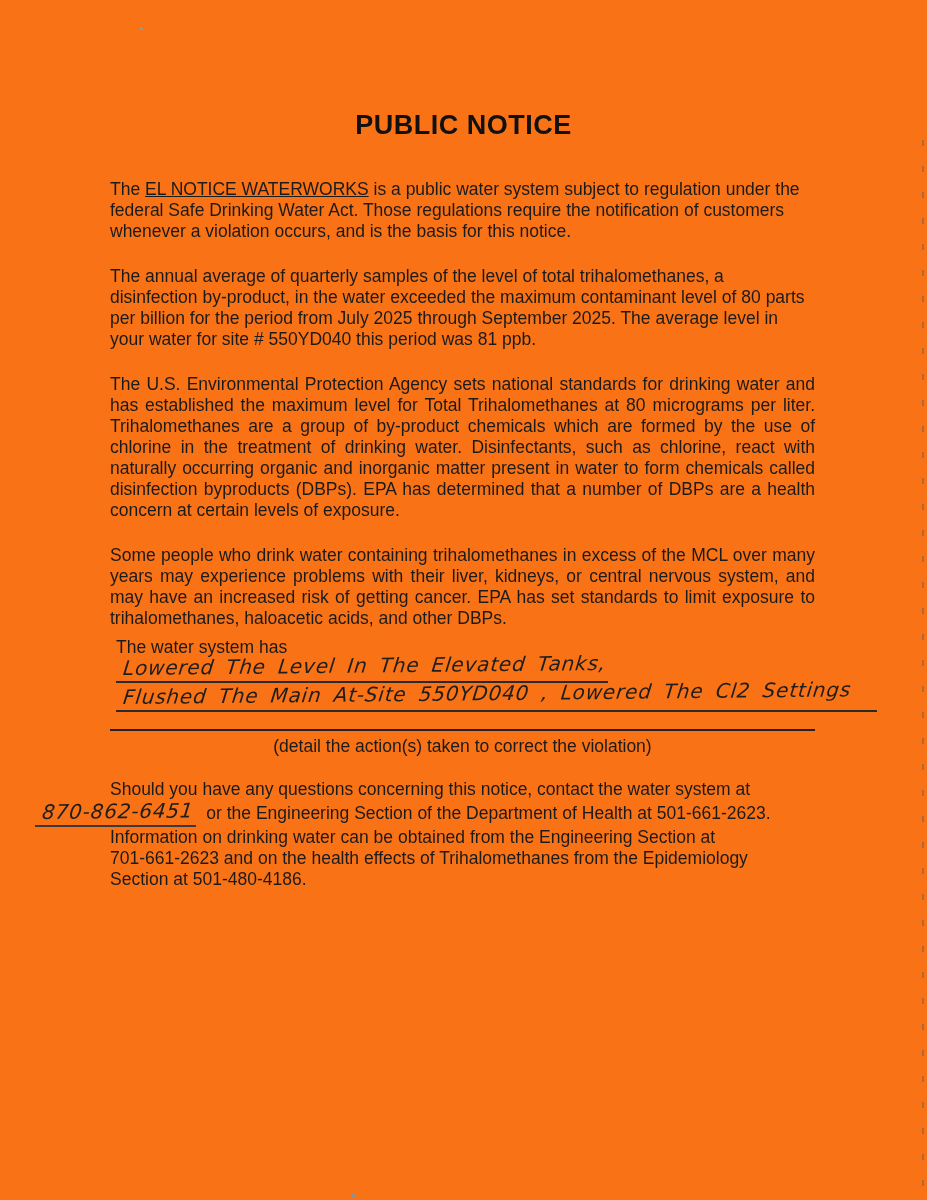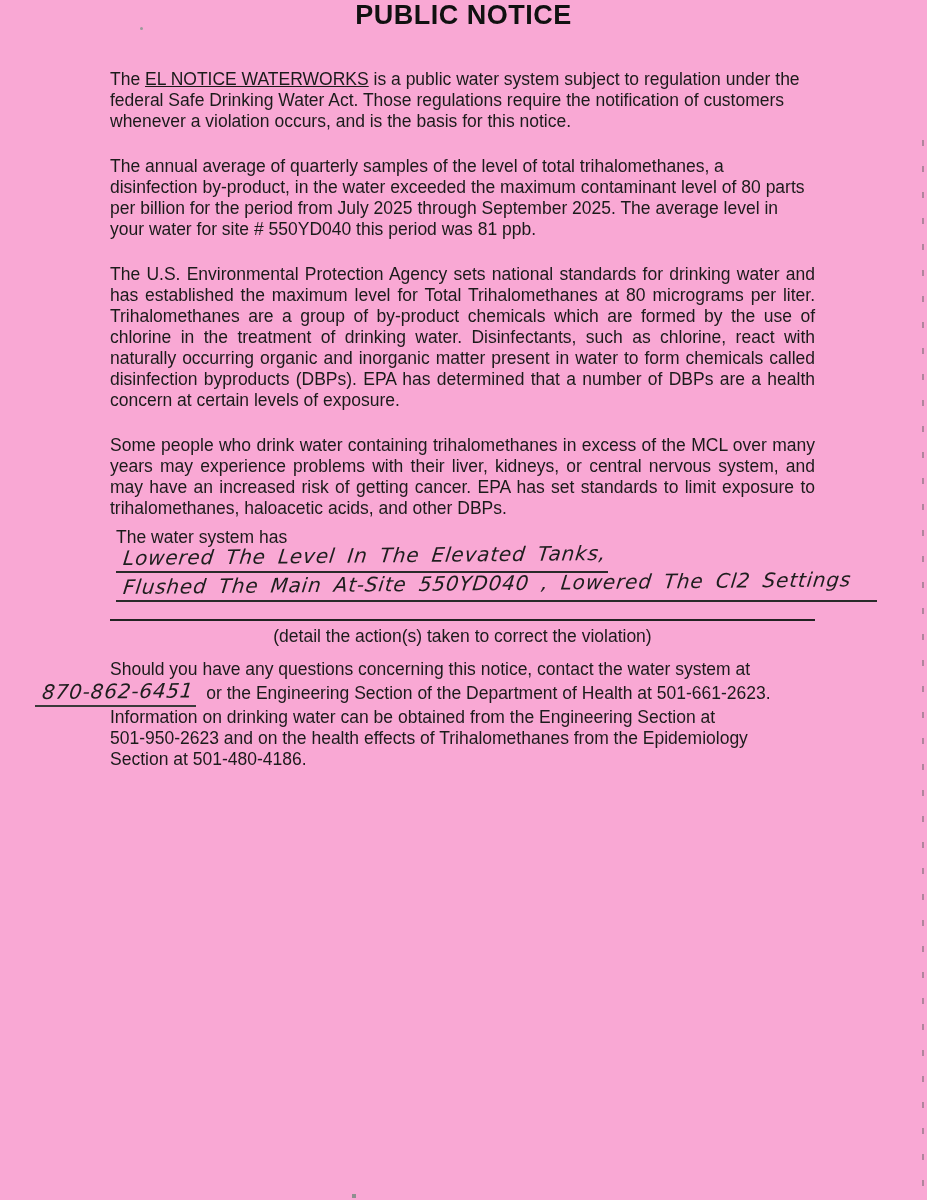--- a/index.html
+++ b/index.html
@@ -5,25 +5,26 @@
   html, body {
     margin: 0;
     padding: 0;
     background: #e8e8e8;
   }
   .page {
     position: relative;
     width: 927px;
     height: 1200px;
     margin: 0 auto;
-    background: #f9a8d4;
+    background: #f97316;
     overflow: hidden;
     font-family: "Liberation Sans", sans-serif;
     color: #1b1b1b;
     box-sizing: border-box;
+    padding-top: 110px;
   }
   .title {
     margin: 0;
     text-align: center;
     font-size: 27px;
     font-weight: 700;
     letter-spacing: 0.5px;
     color: #111;
   }
   .content {
@@ -78,21 +79,21 @@
   .blank-line {
     margin-top: 16px;
     border-bottom: 2px solid #222;
     height: 1px;
   }
   .caption {
     margin-top: 5px;
     text-align: center;
   }
 
-  .contact-block { margin-top: 12px; }
+  .contact-block { margin-top: 22px; }
   .phone-line {
     margin-left: -75px; 
     display: flex;
     align-items: baseline;
     margin-top: 2px;
   }
   .phone-line .hw-u {
     border-bottom: 2px solid #3a3a3a;
     margin-right: 10px;
   }
@@ -168,18 +169,18 @@
       <div class="caption">(detail the action(s) taken to correct the violation)</div>
     </div>
 
     <div class="contact-block">
       <div>Should you have any questions concerning this notice, contact the water system at</div>
       <div class="phone-line">
         <span class="hw-u"><span class="hw">870-862-6451</span></span>
         <span>or the Engineering Section of the Department of Health at 501-661-2623.</span>
       </div>
       <div class="info-line">Information on drinking water can be obtained from the Engineering Section at</div>
-      <div class="info-line">501-950-2623 and on the health effects of Trihalomethanes from the Epidemiology</div>
+      <div class="info-line">701-661-2623 and on the health effects of Trihalomethanes from the Epidemiology</div>
       <div class="info-line">Section at 501-480-4186.</div>
     </div>
 
   </div>
 </div>
 
 </body></html>

